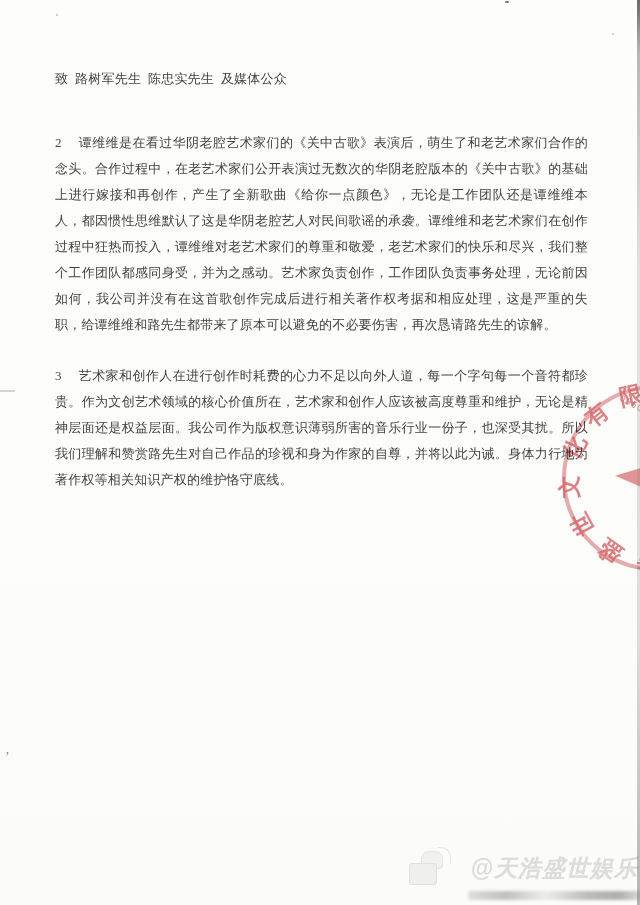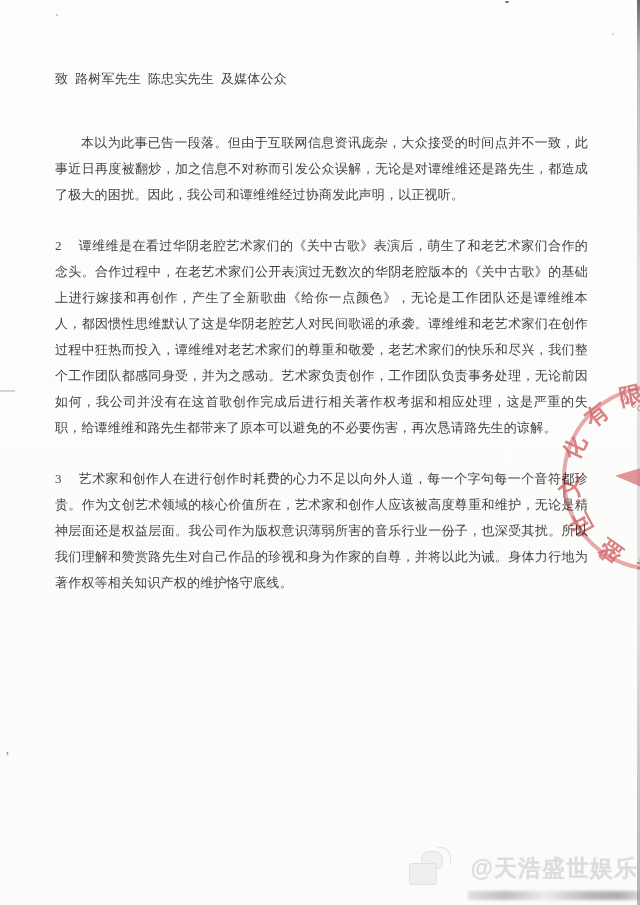--- a/index.html
+++ b/index.html
@@ -71,20 +71,21 @@
   }
 
   
   .watermark {
     position: absolute;
     right: 2px;
     bottom: 16px;
     display: flex;
     align-items: center;
     gap: 20px;
+    font-style: italic;
   }
   .wm-logo {
     position: relative;
     width: 44px;
     height: 42px;
     flex: 0 0 auto;
   }
   .wm-logo .cube-a {
     position: absolute;
     left: 2px; top: 16px;
@@ -167,21 +168,20 @@
   .speck-3 { left: 612px; top: 33px; width: 2px; height: 2px; opacity: .4; }
 </style>
 </head>
 <body>
 
 <div class="page">
 
   <div class="content">
     <div class="salutation">致  路树军先生  陈忠实先生  及媒体公众</div>
 
-    <p class="para">本以为此事已告一段落。但由于互联网信息资讯庞杂，大众接受的时间点并不一致，此事近日再度被翻炒，加之信息不对称而引发公众误解，无论是对谭维维还是路先生，都造成了极大的困扰。因此，我公司和谭维维经过协商发此声明，以正视听。</p>
 
 
     <p class="item item-2"><span class="item-number gap">2</span><span>谭维维是在看过华阴老腔艺术家们的《关中古歌》表演后，萌生了和老艺术家们合作的念头。合作过程中，在老艺术家们公开表演过无数次的华阴老腔版本的《关中古歌》的基础上进行嫁接和再创作，产生了全新歌曲《给你一点颜色》，无论是工作团队还是谭维维本人，都因惯性思维默认了这是华阴老腔艺人对民间歌谣的承袭。谭维维和老艺术家们在创作过程中狂热而投入，谭维维对老艺术家们的尊重和敬爱，老艺术家们的快乐和尽兴，我们整个工作团队都感同身受，并为之感动。艺术家负责创作，工作团队负责事务处理，无论前因如何，我公司并没有在这首歌创作完成后进行相关著作权考据和相应处理，这是严重的失职，给谭维维和路先生都带来了原本可以避免的不必要伤害，再次恳请路先生的谅解。</span></p>
 
     <p class="item item-3"><span class="item-number gap">3</span><span>艺术家和创作人在进行创作时耗费的心力不足以向外人道，每一个字句每一个音符都珍贵。作为文创艺术领域的核心价值所在，艺术家和创作人应该被高度尊重和维护，无论是精神层面还是权益层面。我公司作为版权意识薄弱所害的音乐行业一份子，也深受其扰。所以我们理解和赞赏路先生对自己作品的珍视和身为作家的自尊，并将以此为诫。身体力行地为著作权等相关知识产权的维护恪守底线。</span></p>
   </div>
 
   <svg class="seal" width="200" height="200" viewBox="0 0 200 200" aria-hidden="true">
     <g transform="rotate(-80 100 100)">
       <circle class="seal-ring" cx="100" cy="100" r="91"></circle>

